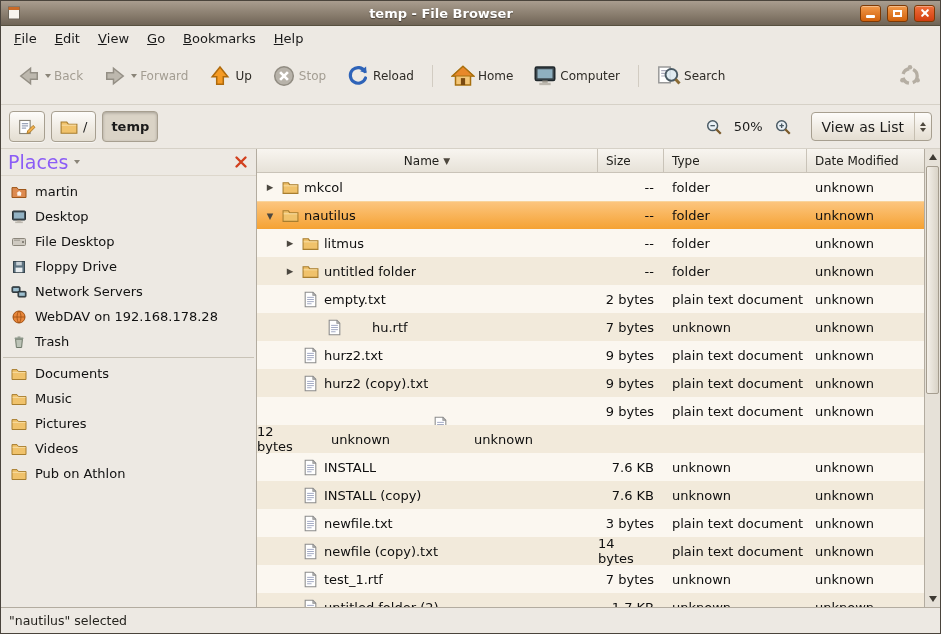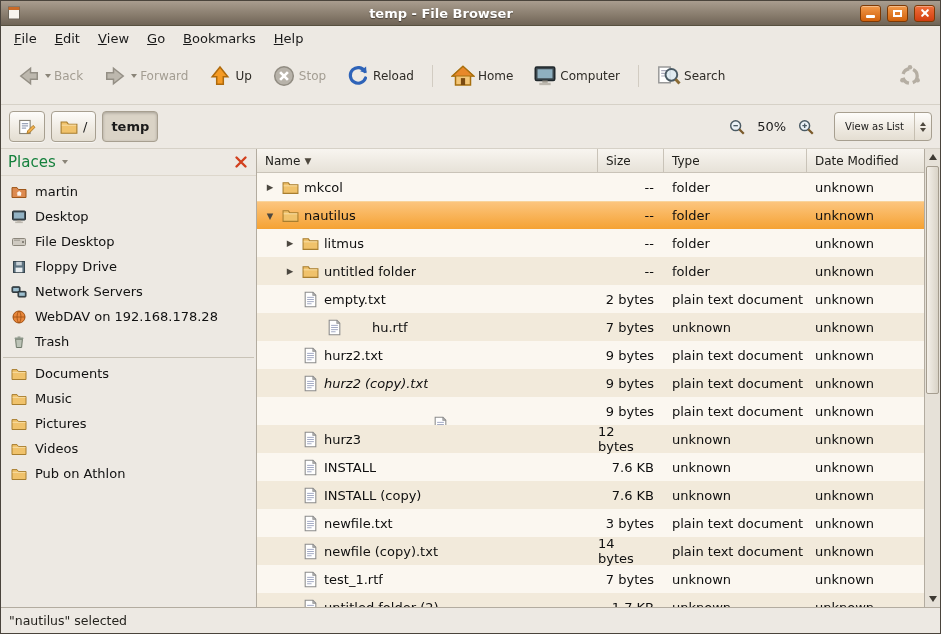--- a/index.html
+++ b/index.html
@@ -42,40 +42,40 @@
   
   .locationbar{height:44px;flex:0 0 44px;display:flex;align-items:center;gap:6px;padding:0 8px;background:#EDE9E3;border-bottom:1px solid #D6D1C7}
   .lb-btn{height:31px;min-width:34px;border:1px solid #A79F90;border-radius:4px;
     background:linear-gradient(#FDFCFA,#EEE9E0 60%,#E4DED2);display:flex;align-items:center;justify-content:center;gap:5px;
     padding:0 8px;font-size:13px;color:#1a1a1a;box-shadow:0 1px 0 rgba(255,255,255,.6)}
   .lb-btn.pressed{background:#DAD3C6;box-shadow:inset 0 1px 3px rgba(0,0,0,.25);font-weight:bold}
   .lb-spacer{flex:1}
   .zoom-label{font-size:13px;color:#1a1a1a;margin:0 2px}
   .zoom-btn{width:24px;height:24px;display:flex;align-items:center;justify-content:center}
   .combo{height:29px;border:1px solid #A79F90;border-radius:4px;background:linear-gradient(#FDFCFA,#EEE9E0 60%,#E4DED2);display:flex;align-items:center;margin-left:10px}
-  .combo-label{padding:0 10px;font-size:10px;color:#1a1a1a;white-space:nowrap}
+  .combo-label{padding:0 10px;font-size:14px;color:#1a1a1a;white-space:nowrap}
   .combo-steppers{display:flex;flex-direction:column;align-items:center;justify-content:center;gap:2px;width:17px;height:100%;border-left:1px solid #C6BFB1}
   .tri-up-s{width:0;height:0;border-left:3.5px solid transparent;border-right:3.5px solid transparent;border-bottom:4.5px solid #4E483E}
   .tri-down-s{width:0;height:0;border-left:3.5px solid transparent;border-right:3.5px solid transparent;border-top:4.5px solid #4E483E}
 
   
   .main{flex:1;display:flex;min-height:0}
   .sidebar{width:256px;flex:0 0 256px;border-right:1px solid #B3ACA0;display:flex;flex-direction:column;background:#EDE9E3}
   .sb-header{height:27px;flex:0 0 27px;display:flex;align-items:center;gap:6px;padding:0 7px;border-bottom:1px solid #DDD7CC}
-  .sb-title{font-size:15px;color:#15803d}
+  .sb-title{font-size:19px;color:#8b5cf6}
   .sb-close{margin-left:auto}
   .sb-list{padding-top:3px}
   .sb-item{height:25px;display:flex;align-items:center;gap:8px;padding:0 10px;font-size:13px;color:#111}
   .sb-sep{height:1px;background:#C9C3B7;margin:3px 2px}
 
   
   .filearea{flex:1;display:flex;flex-direction:column;min-width:0;background:#FBF7F0}
   .cols{height:24px;flex:0 0 24px;display:flex;background:linear-gradient(#F8F5F0,#E7E2D8);border-bottom:1px solid #C9C3B8}
   .col{display:flex;align-items:center;padding:0 8px;font-size:12px;color:#21201C;border-right:1px solid #C9C3B8}
-  .col-0{width:341px;justify-content:flex-start}
+  .col-0{width:341px;justify-content:center}
   .col-1{width:66px}
   .col-2{width:143px}
   .col-3{flex:1;border-right:none}
   .sort-arrow{font-size:9px;color:#4E483E;margin-left:4px}
   .rows{flex:1;overflow:hidden}
   .row{height:28px;display:flex;align-items:center;font-size:13px;color:#0F0F0F}
   .row.base{background:#FBF7F0}
   .row.alt{background:#F2EADB}
   .row.selected{background:linear-gradient(#FCC57E,#F5A233);border-top:1px solid #F9D49C}
   .cell{display:flex;align-items:center;height:100%}
@@ -538,21 +538,21 @@
                   <path d="M4.8 6h6.4M4.8 8h6.4M4.8 10h6.4M4.8 12h4.2" stroke="#9FA7C2" stroke-width=".9"></path>
                 </svg>
               </span>
               <span class="fname">hurz2.txt</span>
             </div>
             <div class="cell c-size">9 bytes</div>
             <div class="cell c-type">plain text document</div>
             <div class="cell c-date">unknown</div>
           </div>
           <div class="row alt">
-            <div class="cell c-name" style="padding-left: 26px; font-style: italic;">
+            <div class="cell c-name" style="padding-left: 26px;">
               <span class="expander"></span>
               <span class="icon i17">
                 <svg viewBox="0 0 16 16" xmlns="http://www.w3.org/2000/svg">
                   <path d="M3 1.2h7.3L13 3.9v10.9H3z" fill="#FFF" stroke="#8C8C8C"></path>
                   <path d="M10.3 1.2v2.7H13" fill="none" stroke="#8C8C8C"></path>
                   <path d="M4.8 6h6.4M4.8 8h6.4M4.8 10h6.4M4.8 12h4.2" stroke="#9FA7C2" stroke-width=".9"></path>
                 </svg>
               </span>
               <span class="fname">hurz2 (copy).txt</span>
             </div>
@@ -570,31 +570,20 @@
                   <path d="M4.8 6h6.4M4.8 8h6.4M4.8 10h6.4M4.8 12h4.2" stroke="#9FA7C2" stroke-width=".9"></path>
                 </svg>
               </span>
               <span class="fname">hurz2 x.txt</span>
             </div>
             <div class="cell c-size">9 bytes</div>
             <div class="cell c-type">plain text document</div>
             <div class="cell c-date">unknown</div>
           </div>
           <div class="row alt">
-            <div class="cell c-name" style="padding-left: 26px;">
-              <span class="expander"></span>
-              <span class="icon i17">
-                <svg viewBox="0 0 16 16" xmlns="http://www.w3.org/2000/svg">
-                  <path d="M3 1.2h7.3L13 3.9v10.9H3z" fill="#FFF" stroke="#8C8C8C"></path>
-                  <path d="M10.3 1.2v2.7H13" fill="none" stroke="#8C8C8C"></path>
-                  <path d="M4.8 6h6.4M4.8 8h6.4M4.8 10h6.4M4.8 12h4.2" stroke="#9FA7C2" stroke-width=".9"></path>
-                </svg>
-              </span>
-              <span class="fname">hurz3</span>
-            </div>
             <div class="cell c-size">12 bytes</div>
             <div class="cell c-type">unknown</div>
             <div class="cell c-date">unknown</div>
           </div>
           <div class="row base">
             <div class="cell c-name" style="padding-left: 26px;">
               <span class="expander"></span>
               <span class="icon i17">
                 <svg viewBox="0 0 16 16" xmlns="http://www.w3.org/2000/svg">
                   <path d="M3 1.2h7.3L13 3.9v10.9H3z" fill="#FFF" stroke="#8C8C8C"></path>

